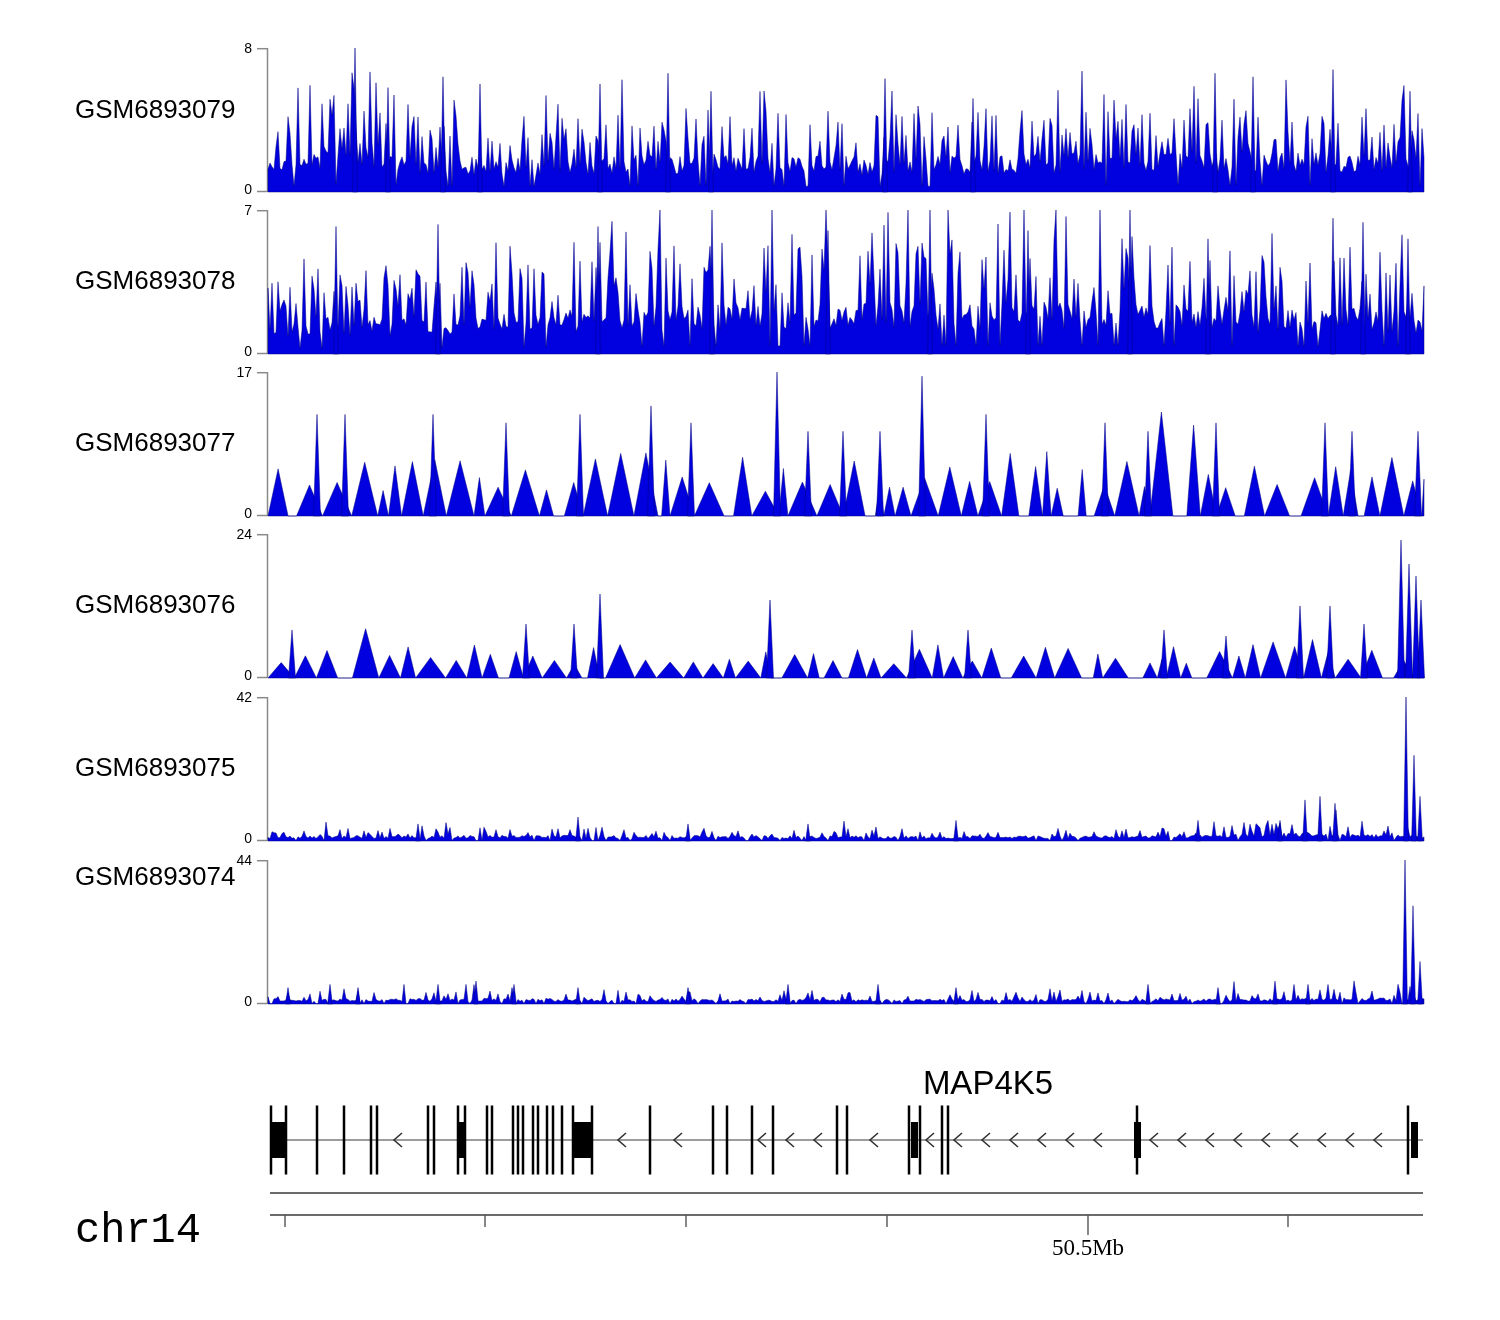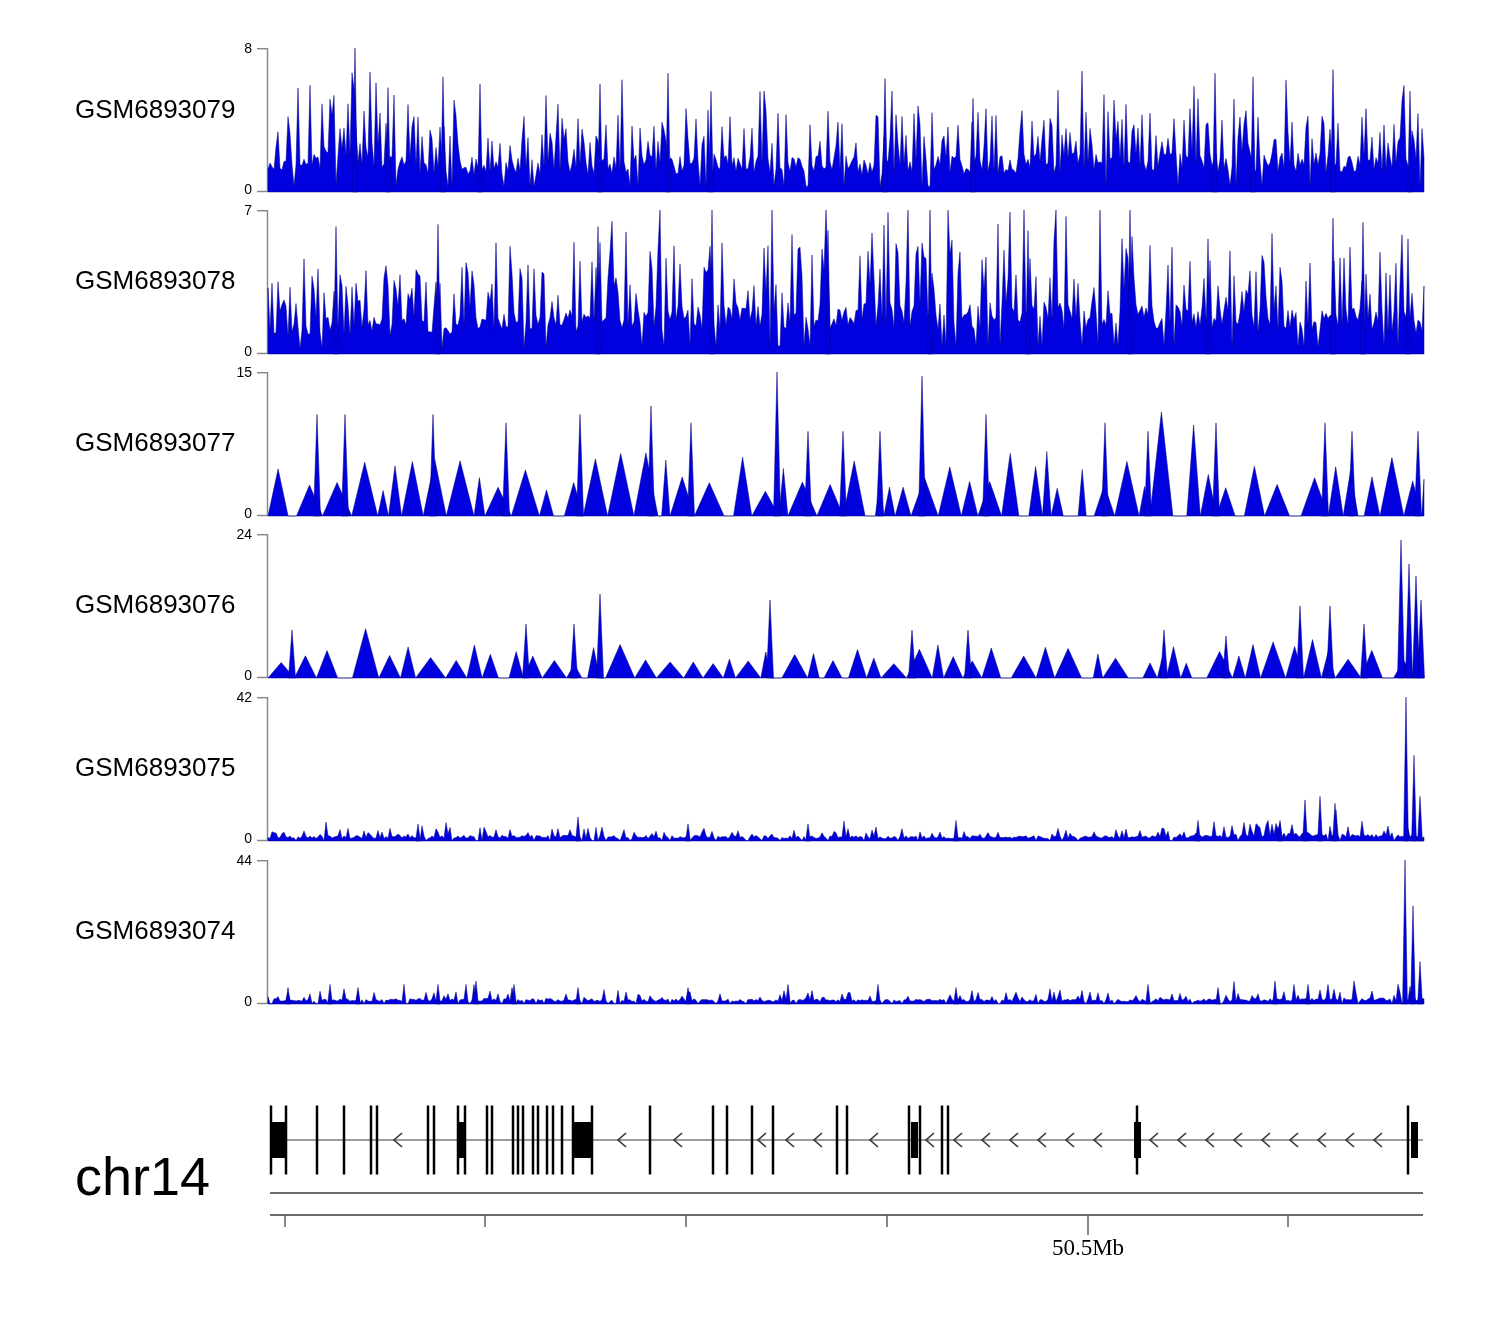--- a/index.html
+++ b/index.html
@@ -1,25 +1,25 @@
 <!DOCTYPE html>
 <html><head>
 <meta charset="utf-8">
 <style>
   html,body{margin:0;padding:0;background:#fff;}
   .canvas{position:relative;width:1500px;height:1320px;background:#ffffff;overflow:hidden;
           font-family:"Liberation Sans", sans-serif;color:#000;}
   #gfx{position:absolute;left:0;top:0;}
   .tl{position:absolute;left:75px;font-size:26px;line-height:26px;color:#000;}
-  .tl0{top:96px}.tl1{top:267px}.tl2{top:429px}.tl3{top:591px}.tl4{top:754px}.tl5{top:917px}
+  .tl0{top:96px}.tl1{top:267px}.tl2{top:429px}.tl3{top:591px}.tl4{top:754px}.tl5{top:863px}
   .yv{position:absolute;left:152px;width:100px;text-align:right;font-size:14px;line-height:14px;color:#000;}
   .ya0{top:41px}.ya1{top:203px}.ya2{top:365px}.ya3{top:527px}.ya4{top:690px}.ya5{top:853px}
   .yb0{top:182px}.yb1{top:344px}.yb2{top:506px}.yb3{top:668px}.yb4{top:831px}.yb5{top:994px}
   .gene-name{position:absolute;left:838px;width:300px;text-align:center;top:1066px;font-size:33px;line-height:34px;}
-  .chrom{position:absolute;left:75px;top:1155px;font-size:54px;line-height:42px;}
+  .chrom{position:absolute;left:75px;top:1210px;font-size:42px;line-height:42px;font-family:Liberation Mono, monospace;}
   .mb{position:absolute;left:988px;width:200px;text-align:center;top:1236px;font-size:23px;line-height:24px;font-family:Liberation Serif, serif;}
 </style>
 </head>
 <body>
 
 <div class="canvas">
   <svg id="gfx" width="1500" height="1320" viewBox="0 0 1500 1320">
       <line x1="267.5" y1="48" x2="267.5" y2="192" stroke="#8a8a8a" stroke-width="1.5"></line>
       <line x1="257" y1="48.7" x2="267.5" y2="48.7" stroke="#8a8a8a" stroke-width="1.5"></line>
       <line x1="257" y1="191.5" x2="267.5" y2="191.5" stroke="#8a8a8a" stroke-width="1.5"></line>
@@ -141,24 +141,25 @@
   <div class="tl tl1">GSM6893078</div>
   <div class="tl tl2">GSM6893077</div>
   <div class="tl tl3">GSM6893076</div>
   <div class="tl tl4">GSM6893075</div>
   <div class="tl tl5">GSM6893074</div>
 
   <div class="yv ya0">8</div>
   <div class="yv yb0">0</div>
   <div class="yv ya1">7</div>
   <div class="yv yb1">0</div>
-  <div class="yv ya2">15</div>
+  <div class="yv ya2">17</div>
   <div class="yv yb2">0</div>
   <div class="yv ya3">24</div>
   <div class="yv yb3">0</div>
   <div class="yv ya4">42</div>
   <div class="yv yb4">0</div>
   <div class="yv ya5">44</div>
   <div class="yv yb5">0</div>
 
+  <div class="gene-name">MAP4K5</div>
   <div class="chrom">chr14</div>
   <div class="mb">50.5Mb</div>
 </div>
 
 </body></html>

